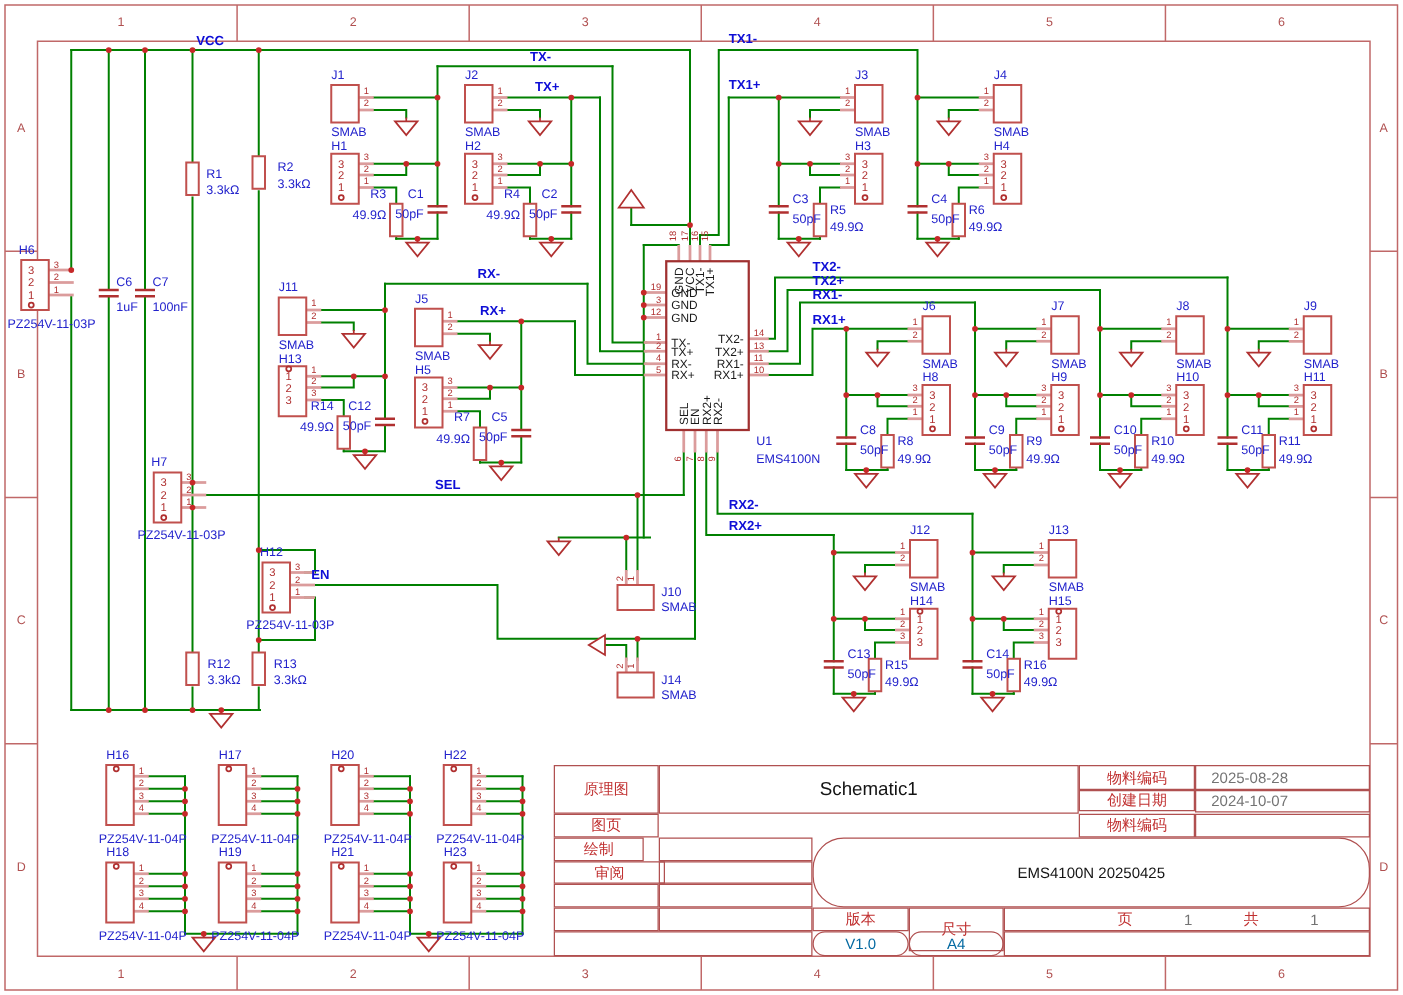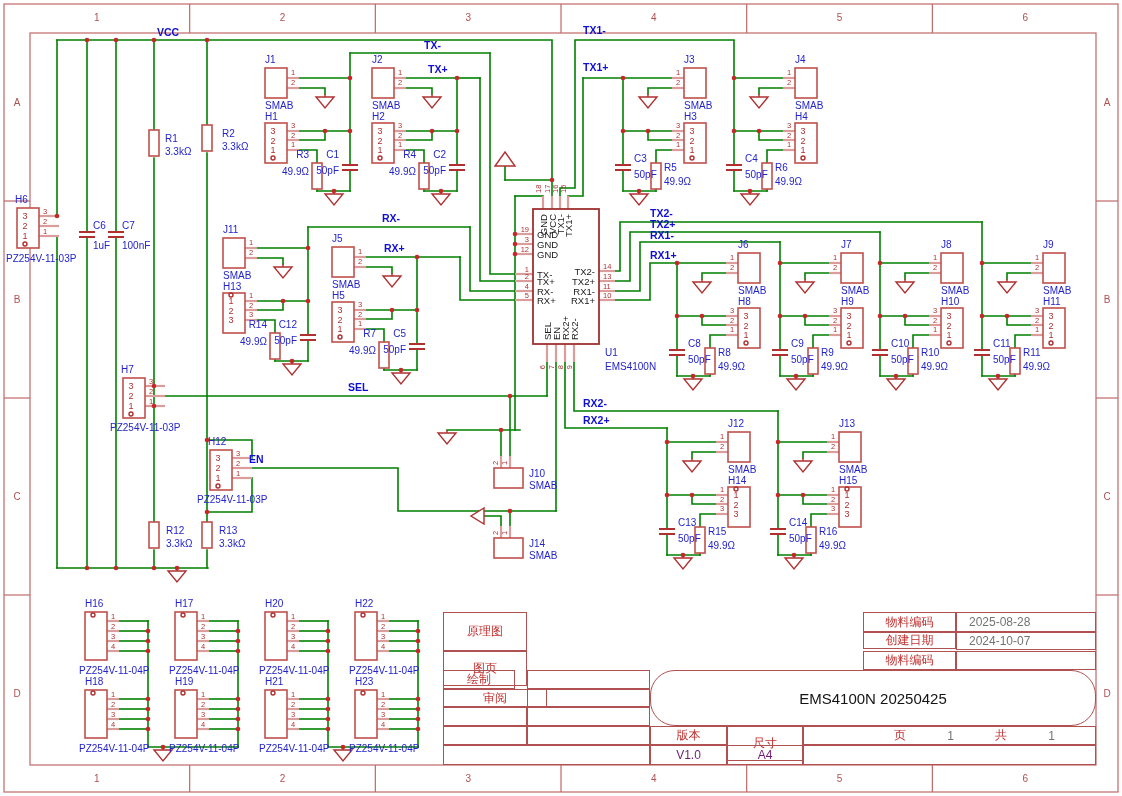--- a/index.html
+++ b/index.html
@@ -24,22 +24,22 @@
   .icname{fill:#1a1a1a;font-size:9.5px;}
   .fr{stroke:#C06868;stroke-width:1.2;fill:none;}
   .frt{fill:#B05050;font-size:10px;}
   
   #tb{position:absolute;left:443px;top:612px;width:653px;height:153px;padding-left:40px;}
   .cell{position:absolute;border:1px solid #B05050;box-sizing:border-box;
         display:flex;align-items:center;justify-content:center;background:#fff0;}
   .zh{color:#C03030;font-size:12px;}
   .bval{color:#737373;font-size:12px;}
   .big{color:#141414;font-size:15px;}
-  .huge{color:#141414;font-size:15px;border-radius:25px;}
-  .navy{color:#701a75;font-size:12px;}
+  .huge{color:#141414;font-size:12px;border-radius:25px;}
+  .navy{color:#0369a1;font-size:12px;border-radius:10px;}
   .pgrow{justify-content:space-between;padding:0 40px 0 90px;}
 </style>
 </head>
 <body>
 
 <div id="stage">
   <svg id="sch" width="1122" height="796" viewBox="0 0 1122 796">
       <g>
         <rect x="4" y="4" width="1114" height="788" class="fr"></rect>
         <rect x="30" y="33" width="1066" height="732" class="fr"></rect>
@@ -1221,30 +1221,31 @@
         <text x="650" y="259" class="net" text-anchor="start">RX1+</text>
         <text x="348" y="391" class="net" text-anchor="start">SEL</text>
         <text x="249" y="463" class="net" text-anchor="start">EN</text>
         <text x="583" y="407" class="net" text-anchor="start">RX2-</text>
         <text x="583" y="424" class="net" text-anchor="start">RX2+</text>
       </g>
     </svg>
 
   <div id="tb">
     <div class="cell zh" style="left:0;top:0;width:84px;height:39px">原理图</div>
+    <div class="cell big" style="left:84px;top:0;width:336px;height:39px">Schematic1</div>
     <div class="cell zh" style="left:420px;top:0;width:93px;height:20px">物料编码</div>
     <div class="cell bval" style="left:513px;top:0;width:140px;height:20px;justify-content:flex-start;padding-left:12px">2025-08-28</div>
     <div class="cell zh" style="left:420px;top:20px;width:93px;height:17px">创建日期</div>
     <div class="cell bval" style="left:513px;top:20px;width:140px;height:18px;justify-content:flex-start;padding-left:12px">2024-10-07</div>
-    <div class="cell zh" style="left:0;top:39px;width:84px;height:35px">图页</div>
+    <div class="cell zh" style="left:0;top:39px;width:84px;height:19px">图页</div>
     <div class="cell zh" style="left:420px;top:39px;width:93px;height:19px">物料编码</div>
     <div class="cell bval" style="left:513px;top:39px;width:140px;height:19px"></div>
     <div class="cell zh" style="left:0;top:58px;width:72px;height:19px">绘制</div>
     <div class="cell" style="left:84px;top:58px;width:123px;height:19px"></div>
-    <div class="cell zh" style="left:0;top:77px;width:104px;height:18px">审阅</div>
+    <div class="cell zh" style="left:0;top:77px;width:89px;height:18px">审阅</div>
     <div class="cell" style="left:84px;top:77px;width:123px;height:18px"></div>
     <div class="cell" style="left:0;top:95px;width:84px;height:19px"></div>
     <div class="cell" style="left:84px;top:95px;width:123px;height:19px"></div>
     <div class="cell huge" style="left:207px;top:58px;width:446px;height:56px">EMS4100N 20250425</div>
     <div class="cell" style="left:0;top:114px;width:84px;height:19px"></div>
     <div class="cell" style="left:84px;top:114px;width:123px;height:19px"></div>
     <div class="cell zh" style="left:207px;top:114px;width:77px;height:19px">版本</div>
     <div class="cell zh" style="left:284px;top:114px;width:76px;height:35px">尺寸</div>
     <div class="cell pgrow" style="left:360px;top:114px;width:293px;height:19px">
       <span class="zh">页</span>

